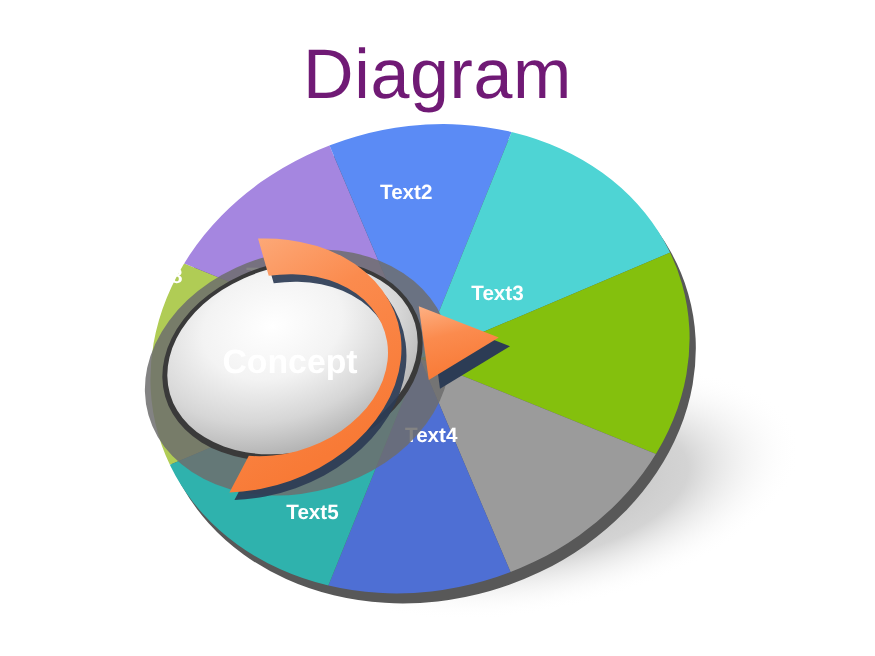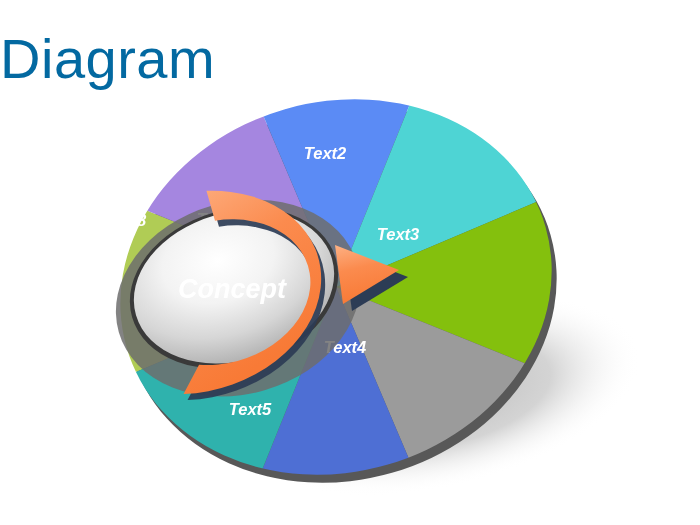--- a/index.html
+++ b/index.html
@@ -12,32 +12,32 @@
   }
   #slide {
     position: relative;
     width: 700px; height: 525px;
     background: #ffffff;
   }
   #title {
     position: absolute;
     left: 0; top: 28px;
     width: 700px;
-    text-align: left;
+    text-align: center;
     font-family: "Liberation Sans", sans-serif;
     font-weight: 400;
     font-size: 56px;
     line-height: 62px;
-    color: #0369a1;
+    color: #701a75;
     letter-spacing: 0.5px;
   }
   #diagram-stage {
     position: absolute;
     left: 0; top: 95px;
-    width: 700px; height: 420px; font-style: italic;
+    width: 700px; height: 420px;
   }
   svg.diagram { display: block; width: 700px; height: 420px; }
   .seg-label {
     font-family: "Liberation Sans", sans-serif;
     font-weight: bold;
     font-size: 16.5px;
     fill: #ffffff;
     text-anchor: middle;
     dominant-baseline: middle;
     paint-order: stroke;

